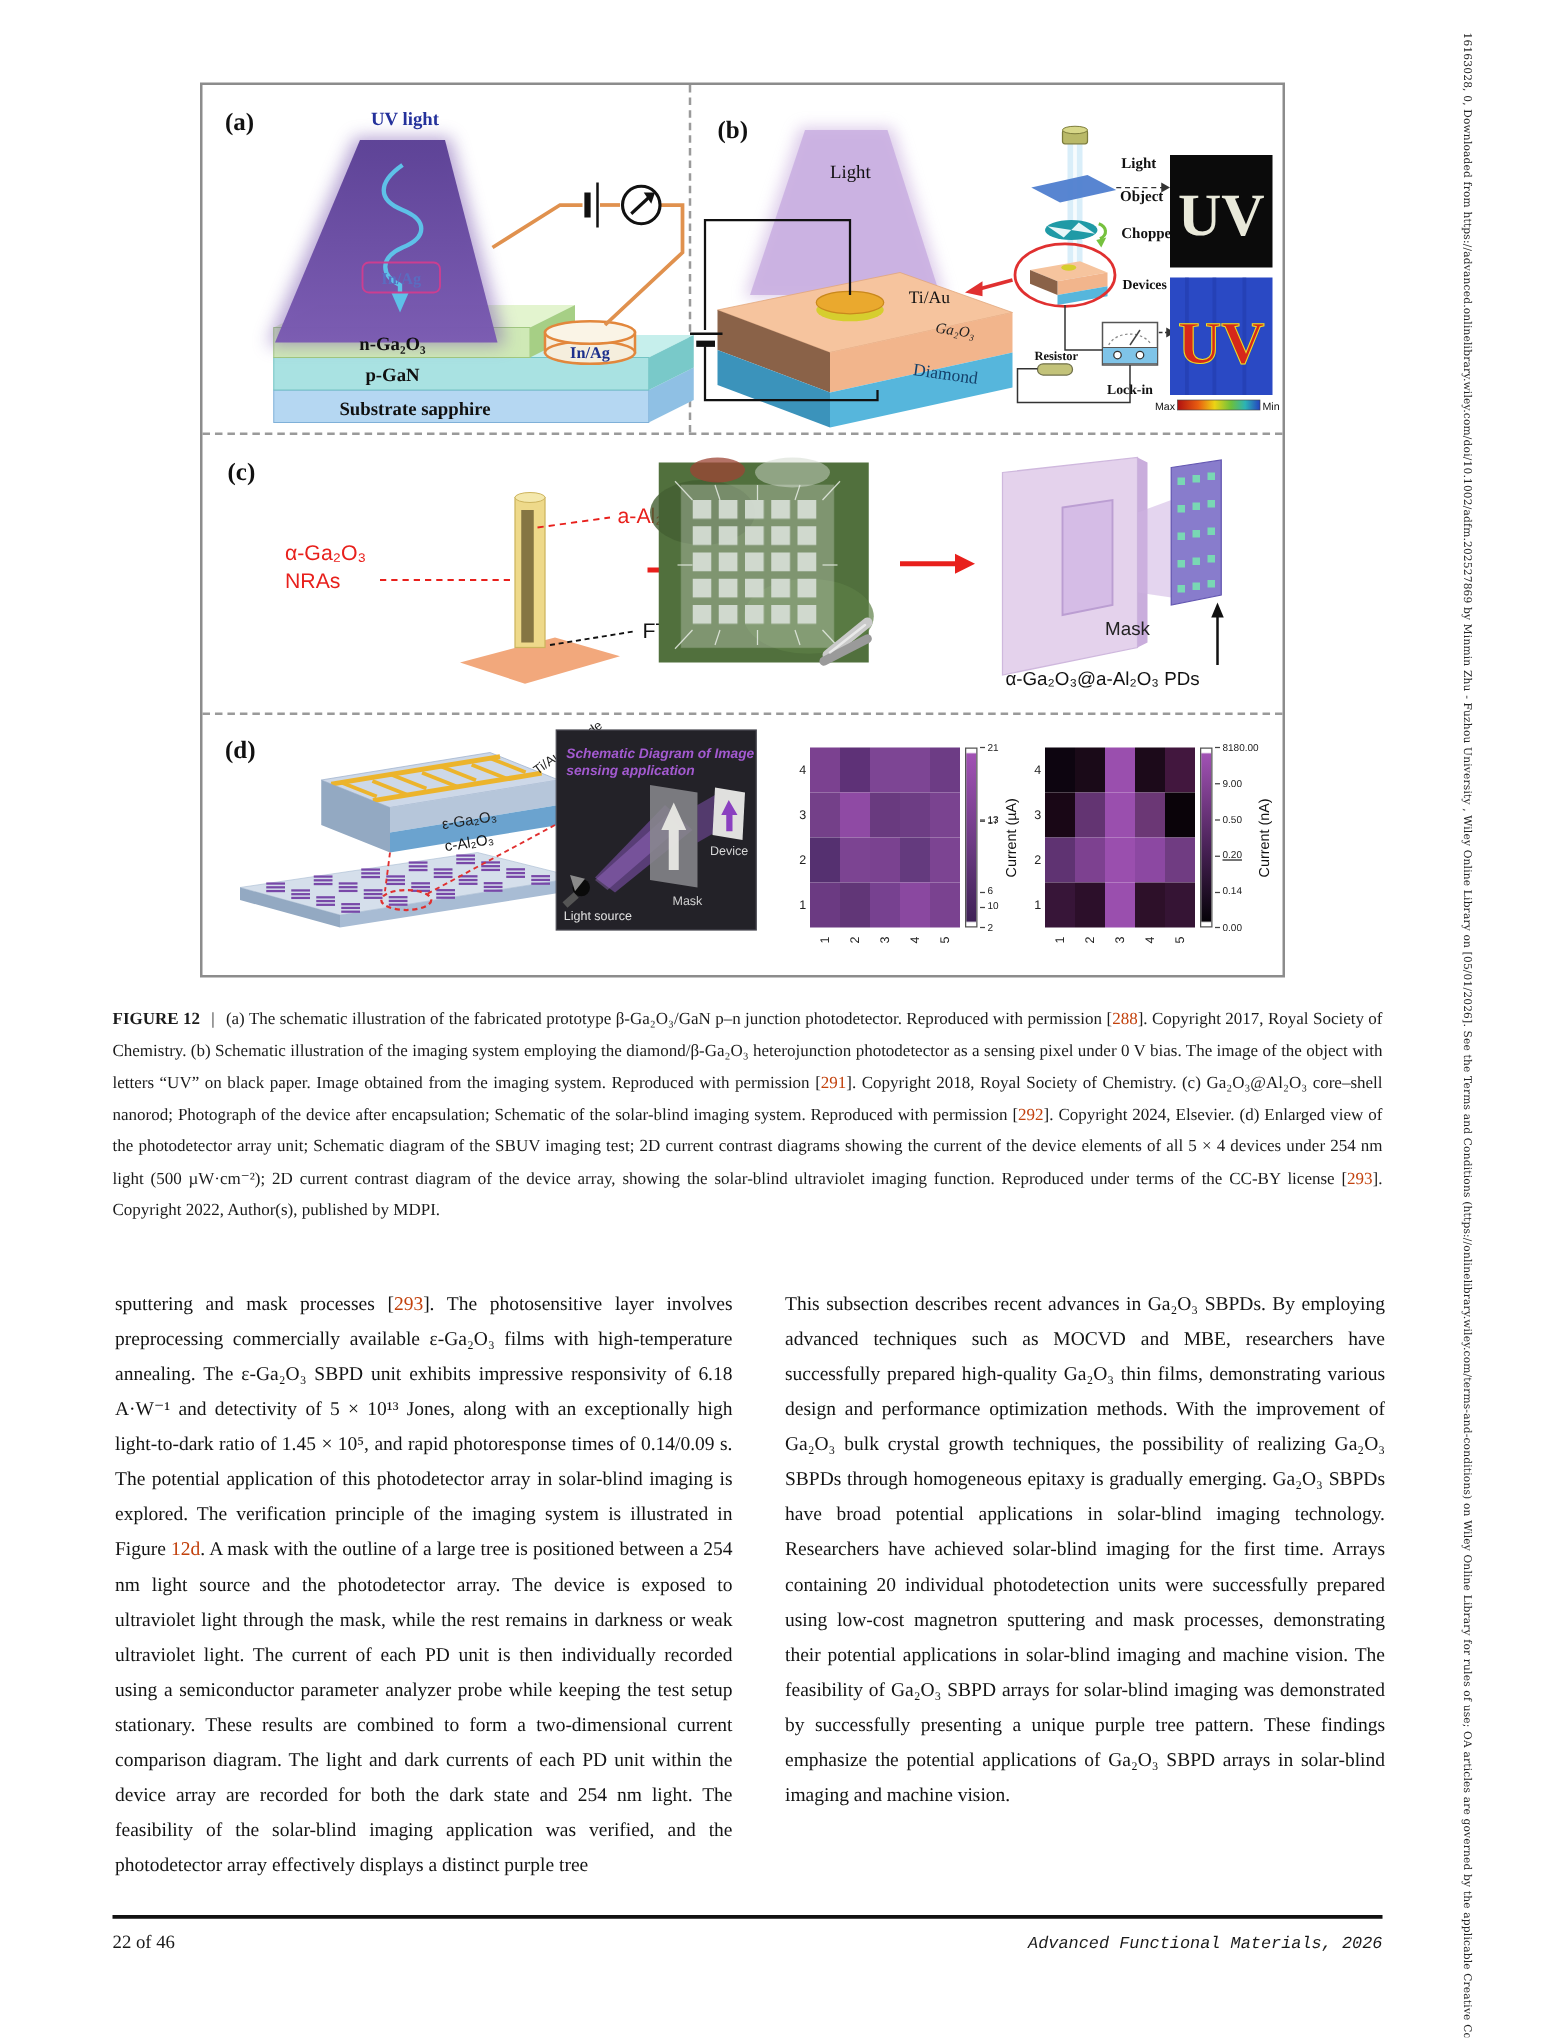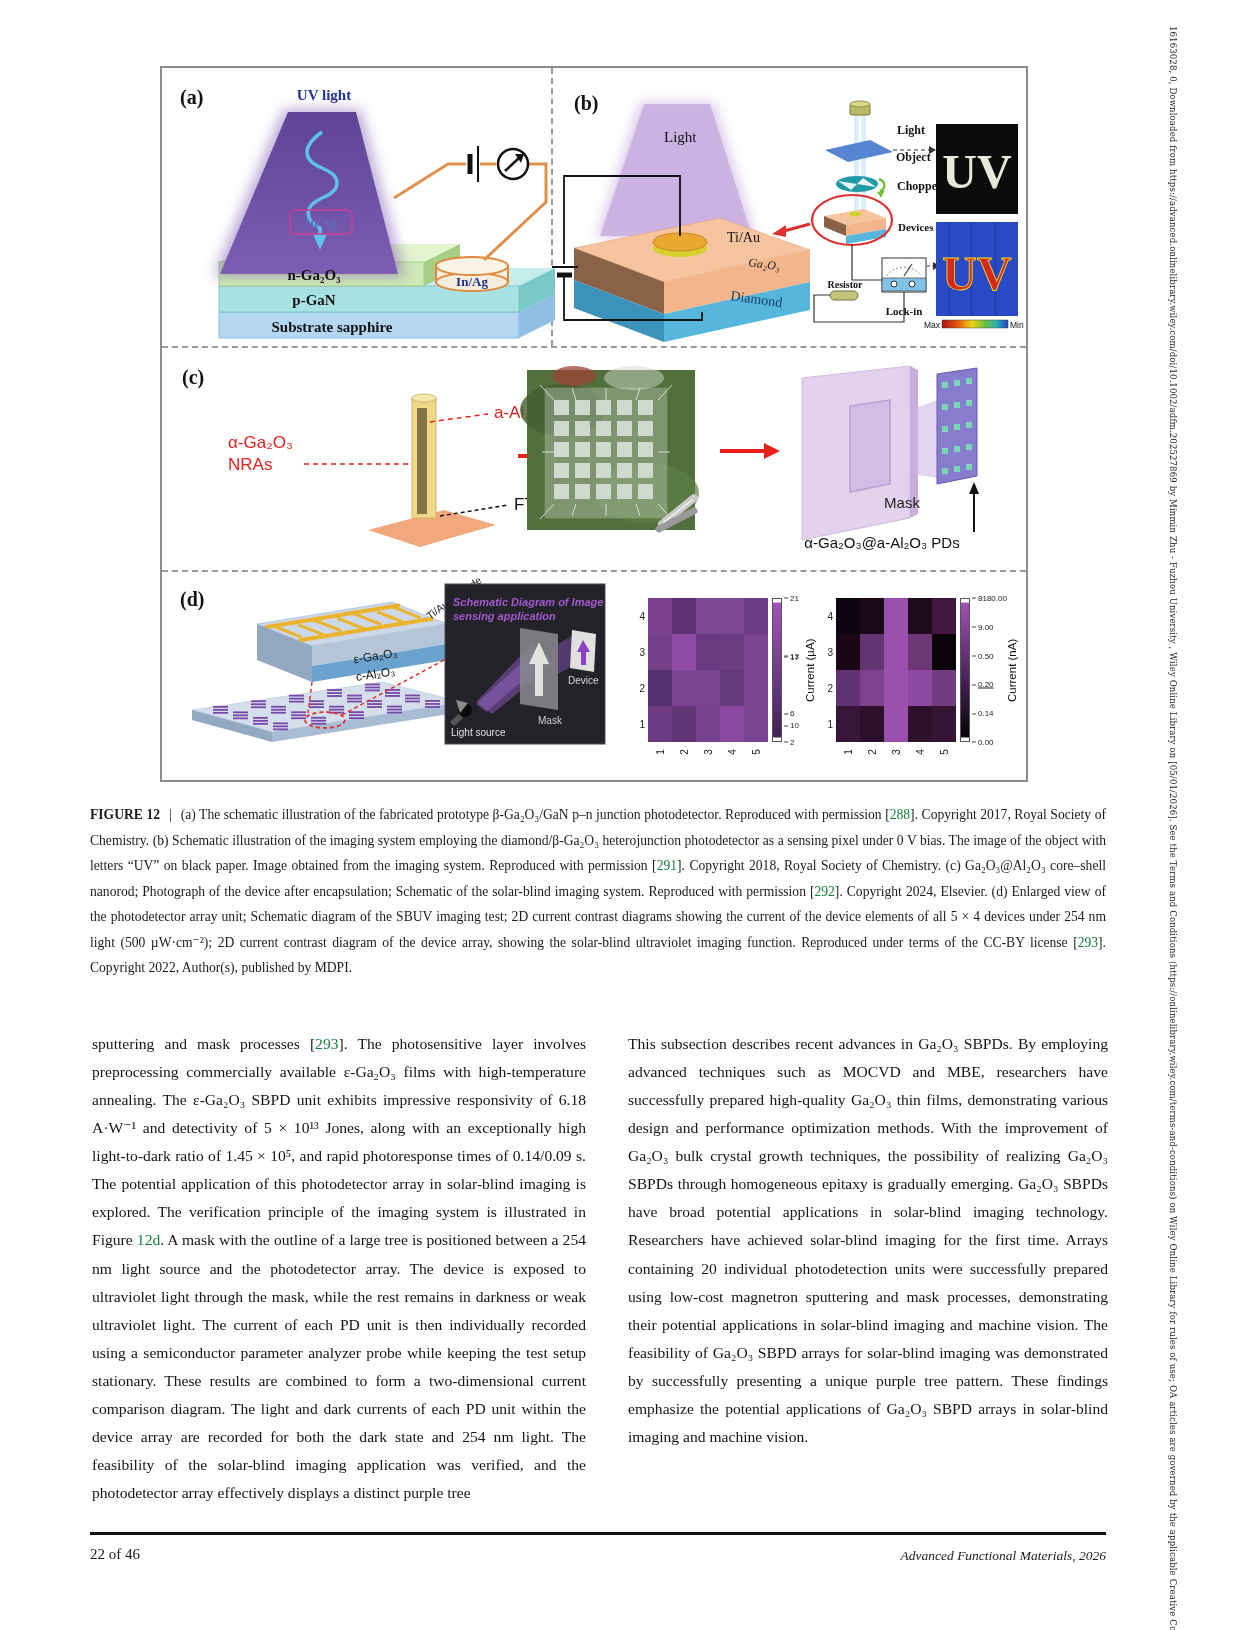--- a/index.html
+++ b/index.html
@@ -40,34 +40,34 @@
                     vertical-align:middle;margin-right:2px;}
   .hm-ylabel{height:144px;display:flex;align-items:center;justify-content:center;
              font-size:11.5px;color:#111;writing-mode:vertical-rl;transform:rotate(180deg);}
   .hm-ct.wide{width:34px;} .hm-ct.narrow{width:20px;}
 
   
   #caption{position:absolute;left:90px;top:802px;width:1016px;
            font-size:13.6px;line-height:1.88;text-align:justify;color:#1b1b1b;}
   .capbold{font-weight:bold;}
   .capsep{padding:0 9px;font-weight:400;}
-  .link{color:#15803d;}
+  .link{color:#c2410c;}
 
   
   .bodycol{position:absolute;top:1030px;width:494px;font-size:15.6px;line-height:1.8;
            text-align:justify;color:#141414;}
   #col-left{left:92px;}
   #col-right{left:628px;width:480px;}
   .bodycol p{margin:0;}
   #col-right p + p{margin-top:28px;}
 
   
   #footer-rule{position:absolute;left:90px;top:1532px;width:1016px;height:2.5px;background:#111;}
   #footer-left{position:absolute;left:90px;top:1546px;font-size:15px;}
-  #footer-right{position:absolute;right:135px;top:1548px;font-size:13.5px;font-style:italic;}
+  #footer-right{position:absolute;right:135px;top:1548px;font-size:13.5px;font-style:italic;font-family:Liberation Mono, monospace;}
 
   
   #sidebar-note{position:absolute;left:1164px;top:26px;height:1592px;width:14px;
                 writing-mode:vertical-rl;font-family:"DejaVu Serif",serif;font-size:8.5px;
                 color:#222;letter-spacing:.15px;white-space:nowrap;}
 </style>
 </head>
 <body>
 
 <div id="page">

